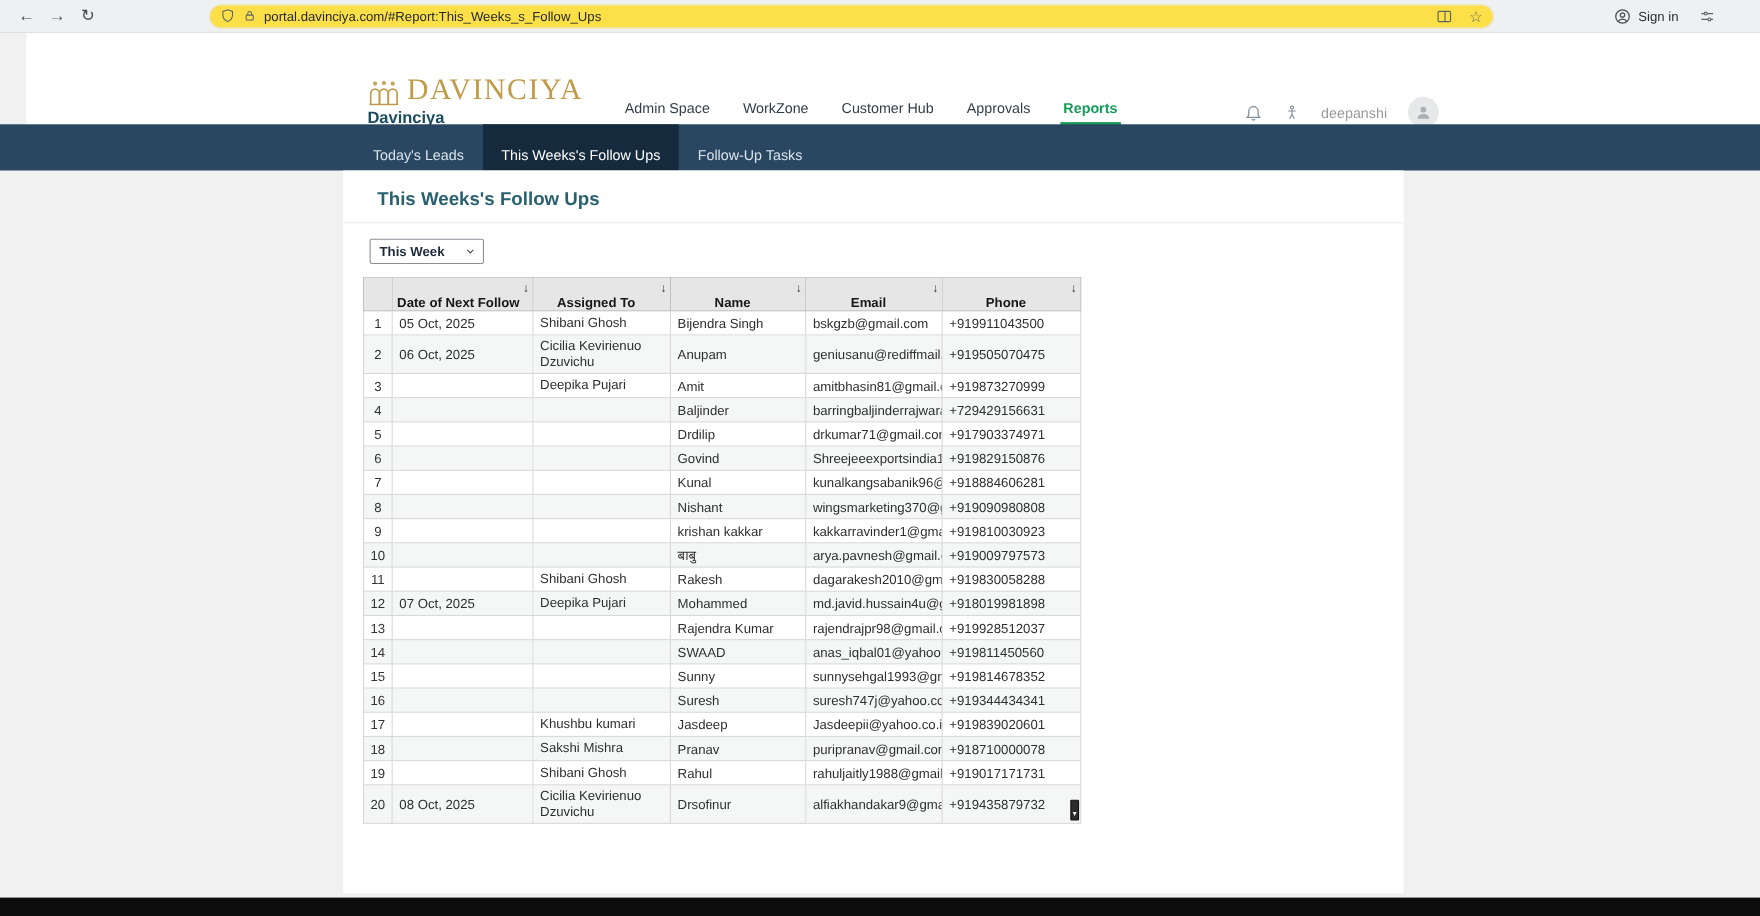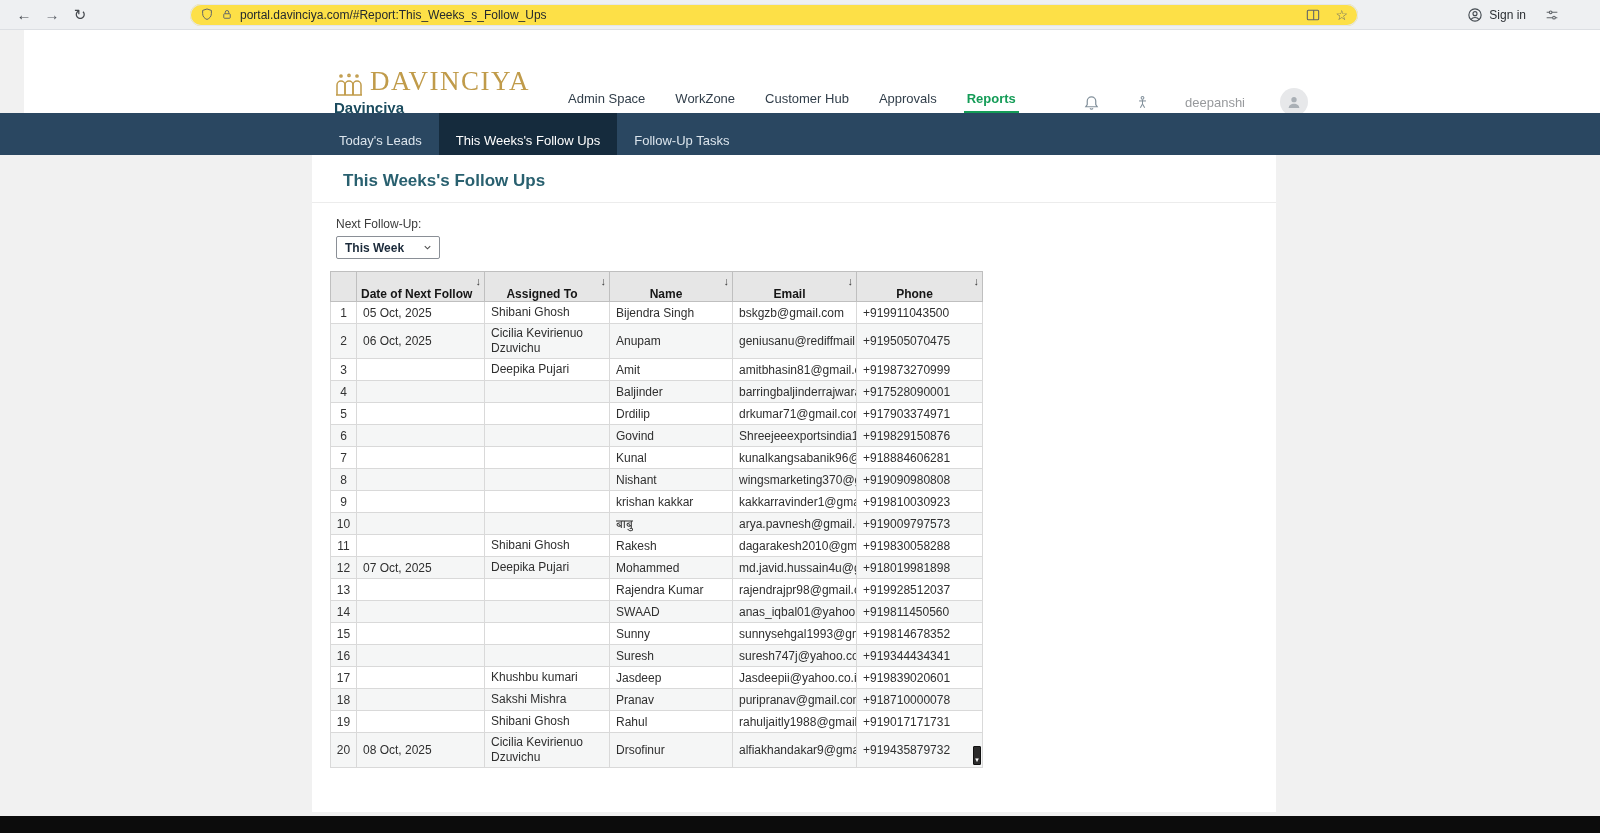--- a/index.html
+++ b/index.html
@@ -45,21 +45,21 @@
     font-size:27px; letter-spacing:1.5px; color:#c09b4a; font-weight:500;
   }
   .brand-sub { font-size:15px; color:#1b4b5e; font-weight:700; margin-top:3px; }
   .main-nav { display:flex; gap:30px; margin-left:38px; align-items:center; }
   .nav-item { font-size:13px; color:#313e4a; position:relative; padding:10px 0; cursor:pointer; }
   .nav-item.active { color:#149c57; font-weight:700; }
   .nav-item.active::after {
     content:""; position:absolute; left:-3px; right:-3px; bottom:2px;
     height:3px; background:#149c57;
   }
-  .header-right { margin-left:auto; margin-right:316px; display:flex; align-items:center; gap:35px; }
+  .header-right { margin-left:auto; margin-right:316px; display:flex; align-items:center; gap:19px; }
   .username { font-size:13px; color:#97999c; }
   .avatar {
     width:28px; height:28px; border-radius:50%; background:#e7e8ea;
     display:flex; align-items:center; justify-content:center; overflow:hidden;
   }
 
   
   .tab-bar {
     position:absolute; top:113px; left:0; width:1600px; height:58px;
     background:#2a4761; border-bottom:4px solid #19a05a;
@@ -232,21 +232,20 @@
   <div class="tab">Follow-Up Tasks</div>
 </div>
 
 <div class="content">
   <div class="card">
     <div class="card-title-wrap">
       <div class="card-title">This Weeks's Follow Ups</div>
     </div>
 
     <div class="filter-block">
-      <div class="filter-label">Next Follow-Up:</div>
       <div class="filter-select">
         <span class="filter-select-value">This Week</span>
         <span>
           <svg width="11" height="11" viewBox="0 0 24 24" fill="none" stroke="#4a4a4a" stroke-width="2.2">
               <path d="M6 9l6 6 6-6"></path>
             </svg>
         </span>
       </div>
     </div>
 
@@ -304,21 +303,21 @@
     <td>Amit</td>
     <td>amitbhasin81@gmail.co</td>
     <td>+919873270999</td>
   </tr>
             <tr>
     <td class="num">4</td>
     <td></td>
     <td class="assigned"></td>
     <td>Baljinder</td>
     <td>barringbaljinderrajwara</td>
-    <td>+917528090001</td>
+    <td>+729429156631</td>
   </tr>
             <tr>
     <td class="num">5</td>
     <td></td>
     <td class="assigned"></td>
     <td>Drdilip</td>
     <td>drkumar71@gmail.com</td>
     <td>+917903374971</td>
   </tr>
             <tr>

